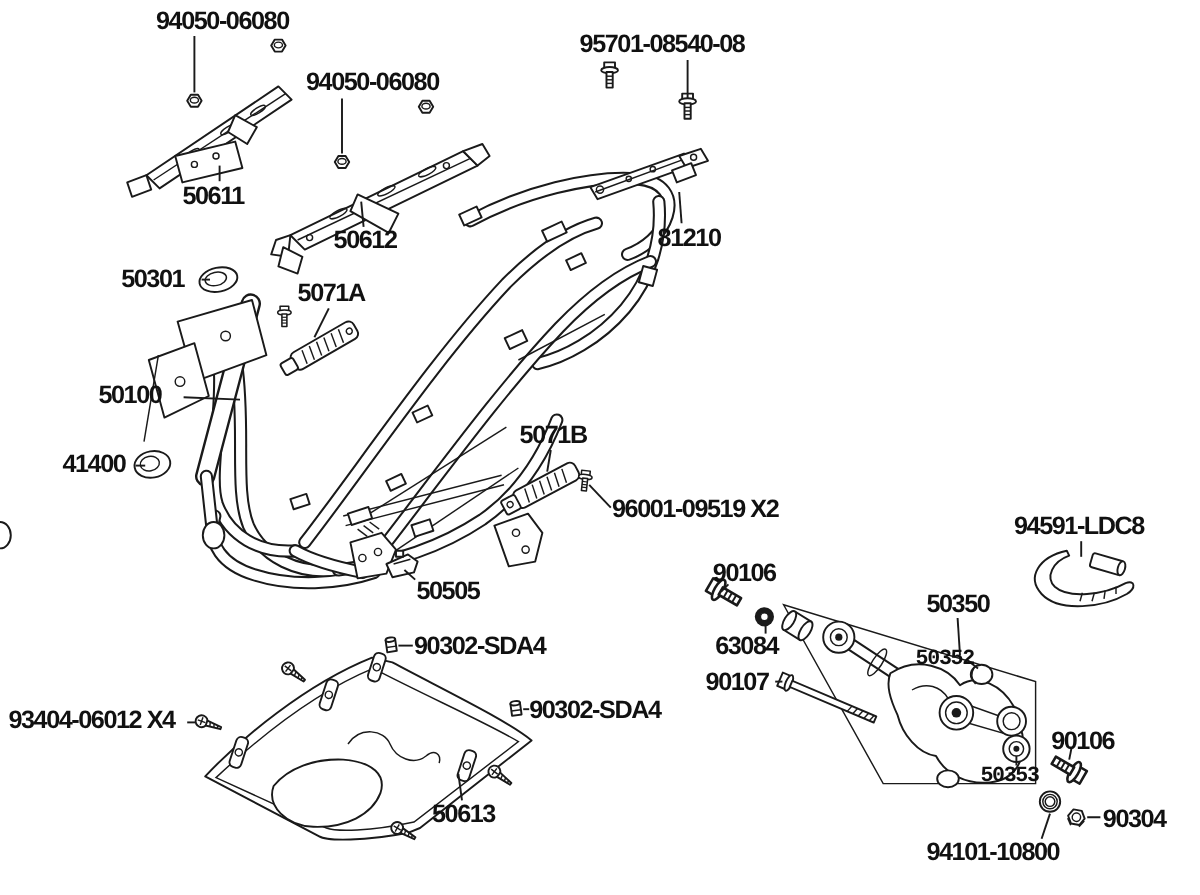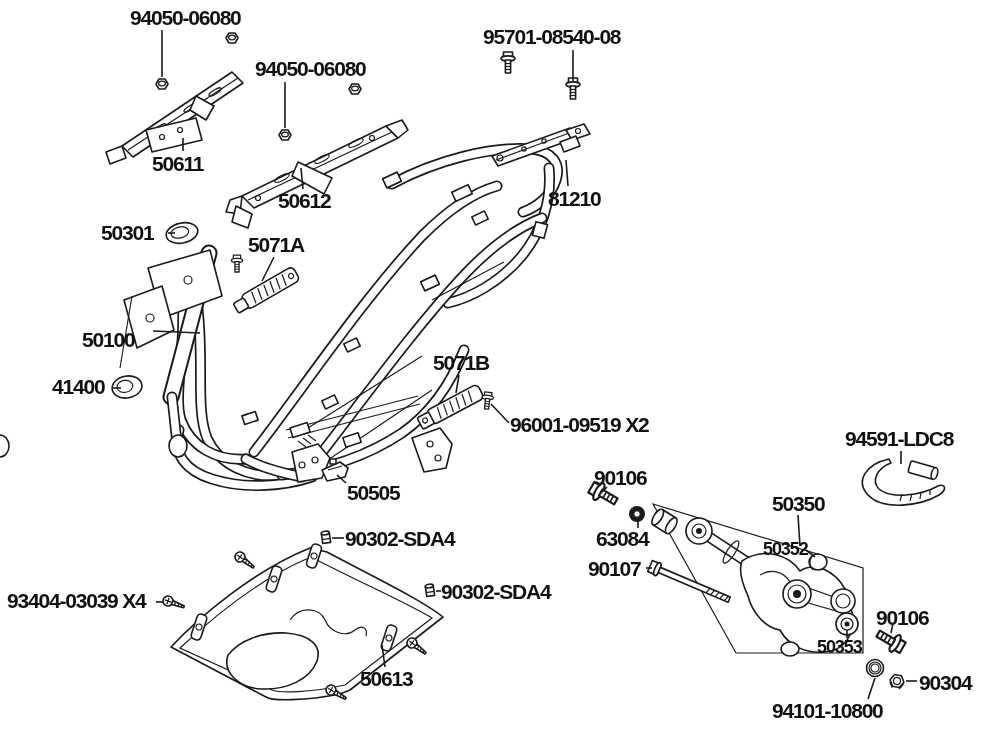--- a/index.html
+++ b/index.html
@@ -1,21 +1,21 @@
 <!DOCTYPE html>
 <html><head>
 <meta charset="utf-8">
 <style>
   html,body{margin:0;padding:0;background:#fff;}
   #stage{position:relative;width:1000px;height:746px;background:#fff;overflow:hidden;
          font-family:"Liberation Sans",sans-serif;}
   #art{position:absolute;left:0;top:0;}
   .plabel{position:absolute;font-weight:bold;font-size:21px;letter-spacing:-1.2px;
           color:#111;white-space:nowrap;line-height:1;}
-  .plabel.small{font-size:18px;letter-spacing:-1.1px;}
+  .plabel.small{font-size:18px;letter-spacing:-1.1px;font-family:Liberation Mono, monospace;}
   svg .part{fill:#fff;stroke:#1a1a1a;stroke-width:1.6;stroke-linejoin:round;}
   svg .thin{fill:none;stroke:#1a1a1a;stroke-width:1.2;}
   svg .leader{fill:none;stroke:#1a1a1a;stroke-width:1.6;}
   svg .to{fill:none;stroke:#1a1a1a;stroke-width:11;stroke-linecap:round;}
   svg .ti{fill:none;stroke:#ffffff;stroke-width:7.6;stroke-linecap:round;}
   svg .to2{fill:none;stroke:#1a1a1a;stroke-width:17;stroke-linecap:round;}
   svg .ti2{fill:none;stroke:#ffffff;stroke-width:13;stroke-linecap:round;}
   svg .dk{fill:#1a1a1a;}
 </style>
 </head>
@@ -338,32 +338,32 @@
 </svg>
 
   <div class="plabel" style="left:130px;top:7px">94050-06080</div>
   <div class="plabel" style="left:255px;top:58px">94050-06080</div>
   <div class="plabel" style="left:483px;top:26px">95701-08540-08</div>
   <div class="plabel" style="left:152px;top:153px">50611</div>
   <div class="plabel" style="left:278px;top:190px">50612</div>
   <div class="plabel" style="left:548px;top:188px">81210</div>
   <div class="plabel" style="left:101px;top:222px">50301</div>
   <div class="plabel" style="left:248px;top:234px">5071A</div>
-  <div class="plabel" style="left:82px;top:329px">50100</div>
+  <div class="plabel" style="left:82px;top:319px">50100</div>
   <div class="plabel" style="left:52px;top:376px">41400</div>
   <div class="plabel" style="left:433px;top:352px">5071B</div>
   <div class="plabel" style="left:510px;top:414px">96001-09519 X2</div>
   <div class="plabel" style="left:845px;top:428px">94591-LDC8</div>
   <div class="plabel" style="left:594px;top:467px">90106</div>
   <div class="plabel" style="left:772px;top:493px">50350</div>
   <div class="plabel" style="left:596px;top:528px">63084</div>
   <div class="plabel small" style="left:763px;top:540px">50352</div>
   <div class="plabel" style="left:588px;top:558px">90107</div>
   <div class="plabel" style="left:347px;top:482px">50505</div>
   <div class="plabel" style="left:345px;top:528px">90302-SDA4</div>
   <div class="plabel" style="left:441px;top:581px">90302-SDA4</div>
-  <div class="plabel" style="left:7px;top:590px">93404-03039 X4</div>
+  <div class="plabel" style="left:7px;top:590px">93404-06012 X4</div>
   <div class="plabel" style="left:360px;top:668px">50613</div>
   <div class="plabel" style="left:876px;top:607px">90106</div>
   <div class="plabel small" style="left:817px;top:638px">50353</div>
   <div class="plabel" style="left:919px;top:672px">90304</div>
   <div class="plabel" style="left:772px;top:700px">94101-10800</div>
 </div>
 
 </body></html>

